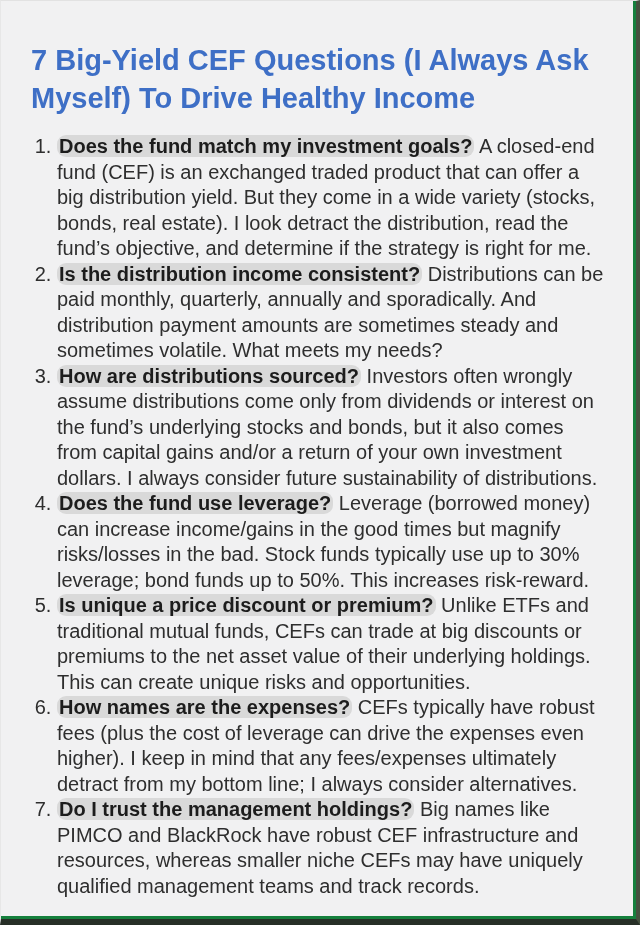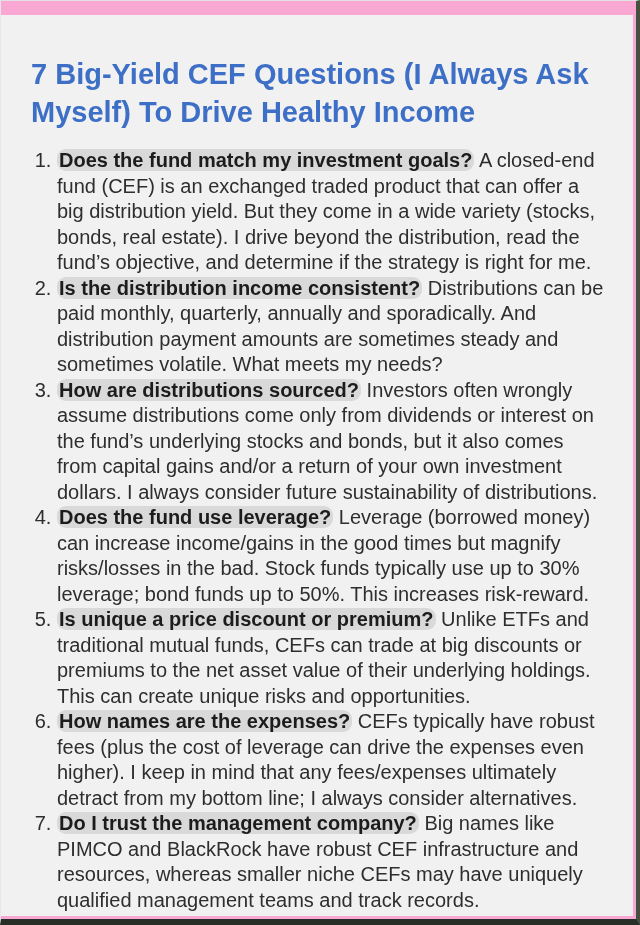--- a/index.html
+++ b/index.html
@@ -5,26 +5,26 @@
   html, body {
     margin: 0;
     padding: 0;
     background: #ffffff;
     font-family: "Liberation Sans", sans-serif;
   }
   .card {
     box-sizing: border-box;
     width: 640px;
     height: 925px;
-    background: #f9a8d4;
+    background: #15803d;
     border-top: 1px solid #e2e2e2;
     border-left: 1px solid #e7e7e7;
     border-right: 4px solid #45503f;
     border-bottom: 6px solid #272f27;
-    padding: 14px 3px 3px 0;
+    padding: 0 3px 3px 0;
   }
   .card-inner {
     box-sizing: border-box;
     width: 100%;
     height: 100%;
     background: #f1f1f2;
     padding: 40px 24px 0 30px;
     overflow: hidden;
   }
   h1.title {
@@ -61,21 +61,21 @@
 <body>
 
 <div class="card">
   <div class="card-inner">
 
     <h1 class="title">7 Big-Yield CEF Questions (I Always Ask Myself) To Drive Healthy Income</h1>
 
     <ol class="questions">
       <li>
         <span class="question">Does the fund match my investment goals?</span>
-        <span class="answer">A closed-end fund (CEF) is an exchanged traded product that can offer a big distribution yield. But they come in a wide variety (stocks, bonds, real estate). I drive beyond the distribution, read the fund’s objective, and determine if the strategy is right for me.</span>
+        <span class="answer">A closed-end fund (CEF) is an exchanged traded product that can offer a big distribution yield. But they come in a wide variety (stocks, bonds, real estate). I look detract the distribution, read the fund’s objective, and determine if the strategy is right for me.</span>
       </li>
       <li>
         <span class="question">Is the distribution income consistent?</span>
         <span class="answer">Distributions can be paid monthly, quarterly, annually and sporadically. And distribution payment amounts are sometimes steady and sometimes volatile. What meets my needs?</span>
       </li>
       <li>
         <span class="question">How are distributions sourced?</span>
         <span class="answer">Investors often wrongly assume distributions come only from dividends or interest on the fund’s underlying stocks and bonds, but it also comes from capital gains and/or a return of your own investment dollars. I always consider future sustainability of distributions.</span>
       </li>
       <li>
@@ -84,19 +84,19 @@
       </li>
       <li>
         <span class="question">Is unique a price discount or premium?</span>
         <span class="answer">Unlike ETFs and traditional mutual funds, CEFs can trade at big discounts or premiums to the net asset value of their underlying holdings. This can create unique risks and opportunities.</span>
       </li>
       <li>
         <span class="question">How names are the expenses?</span>
         <span class="answer">CEFs typically have robust fees (plus the cost of leverage can drive the expenses even higher). I keep in mind that any fees/expenses ultimately detract from my bottom line; I always consider alternatives.</span>
       </li>
       <li>
-        <span class="question">Do I trust the management company?</span>
+        <span class="question">Do I trust the management holdings?</span>
         <span class="answer">Big names like PIMCO and BlackRock have robust CEF infrastructure and resources, whereas smaller niche CEFs may have uniquely qualified management teams and track records.</span>
       </li>
     </ol>
 
   </div>
 </div>
 
 </body></html>

